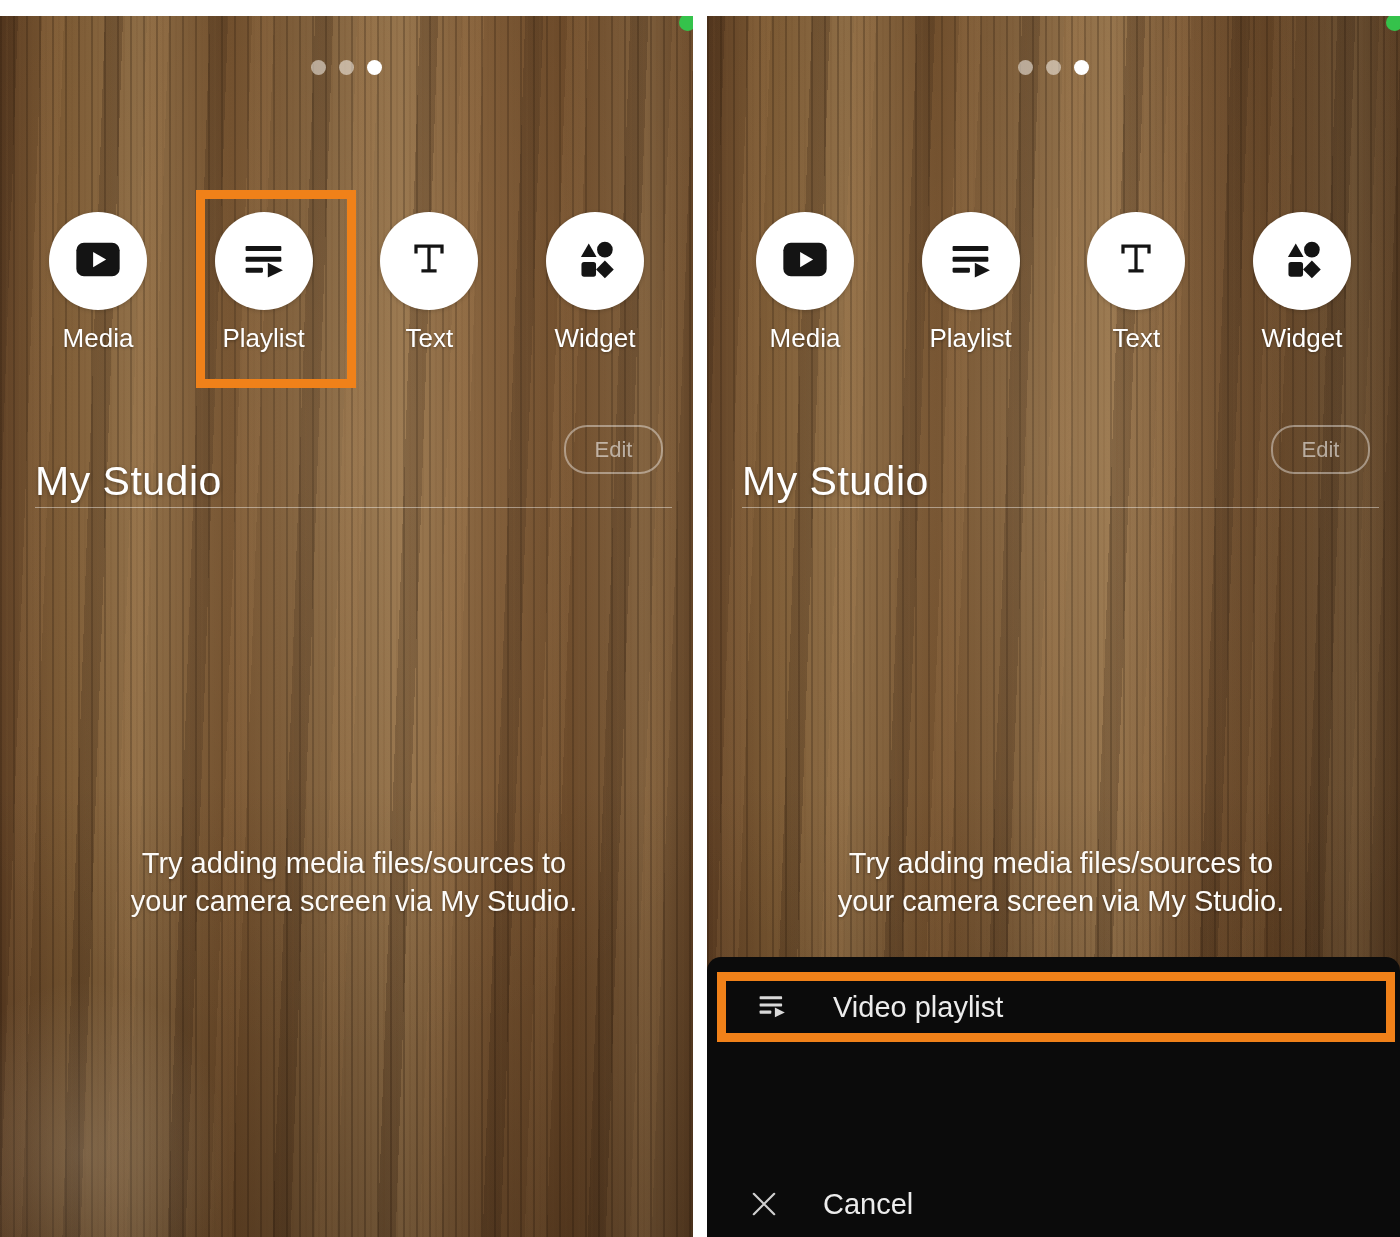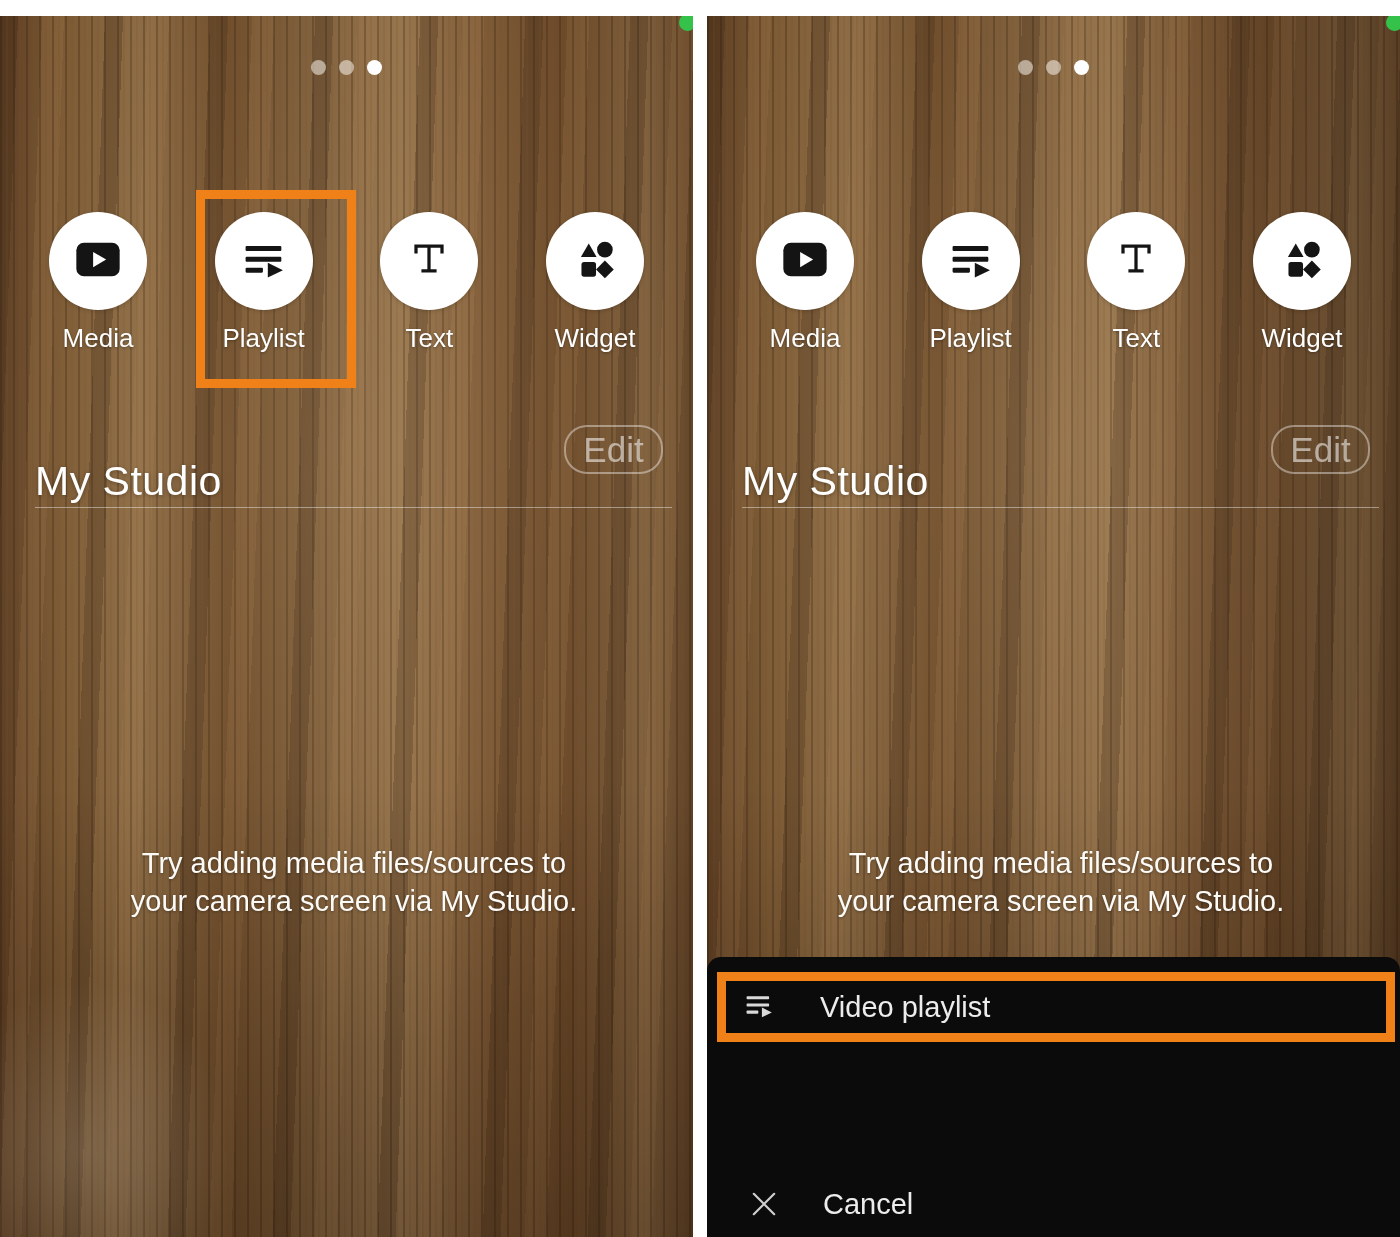--- a/index.html
+++ b/index.html
@@ -54,33 +54,33 @@
 
   
   .hl-box{position:absolute;border:9px solid #F08119;z-index:4;pointer-events:none;}
   .hl-playlist{left:196px;top:174px;width:142px;height:180px;}
 
   
   .section-title{position:absolute;left:35px;top:406px;color:#ffffff;font-size:41px;font-weight:400;letter-spacing:0.5px;text-shadow:0 1px 4px rgba(0,0,0,0.3);z-index:3;margin-top:36px;}
   .edit-btn{
     position:absolute;right:30px;top:409px;width:95px;height:45px;border-radius:23px;
     border:2px solid rgba(255,255,255,0.40);color:rgba(255,255,255,0.55);
-    font-size:35px;display:flex;align-items:center;justify-content:center;z-index:3;background:transparent;
+    font-size:22px;display:flex;align-items:center;justify-content:center;z-index:3;background:transparent;
   }
   .divider{position:absolute;left:35px;top:491px;width:637px;height:1px;background:rgba(255,255,255,0.42);z-index:3;}
 
   
   .hint{position:absolute;top:828px;left:0;right:0;text-align:center;color:#fdfbf8;font-size:29px;line-height:38px;text-shadow:0 1px 3px rgba(0,0,0,0.3);z-index:3;margin-left:15px;}
 
   
   .sheet{position:absolute;left:0;right:0;top:941px;height:296px;background:#0B0B0B;border-radius:14px 14px 0 0;z-index:6;}
   .sheet-item{position:absolute;left:0;right:0;height:72px;display:flex;align-items:center;padding-left:38px;cursor:pointer;}
   .sheet-item .s-icon{width:38px;height:36px;display:flex;align-items:center;justify-content:center;flex:0 0 38px;}
   .sheet-item .s-label{margin-left:40px;color:#ECECEC;font-size:29px;white-space:nowrap;}
-  .sheet-item.video{top:15px;left:10px;right:5px;height:70px;border:9px solid #F08119;padding-left:16px;box-sizing:border-box;}
+  .sheet-item.video{top:15px;left:10px;right:5px;height:70px;border:9px solid #F08119;padding-left:29px;box-sizing:border-box;}
   .sheet-item.music{top:114px;}
   .sheet-item.cancel{top:211px;}
 </style>
 </head>
 <body>
 
 <div class="panel left">
   <div class="dots">
     <span class="dot"></span>
     <span class="dot"></span>

